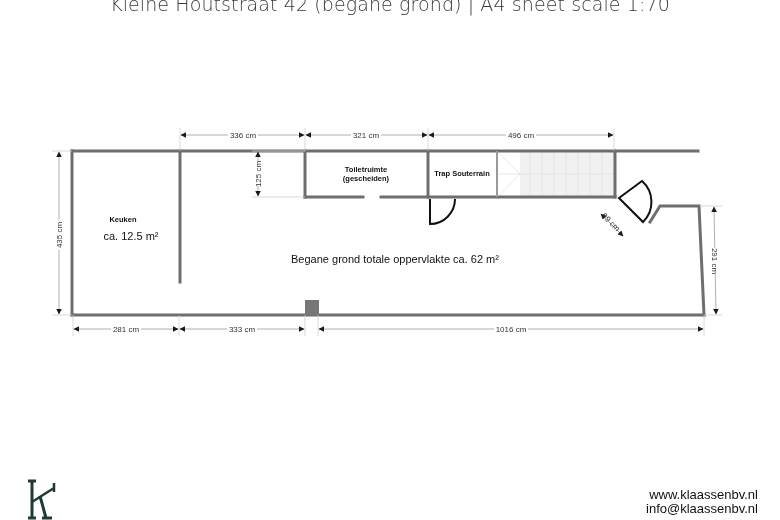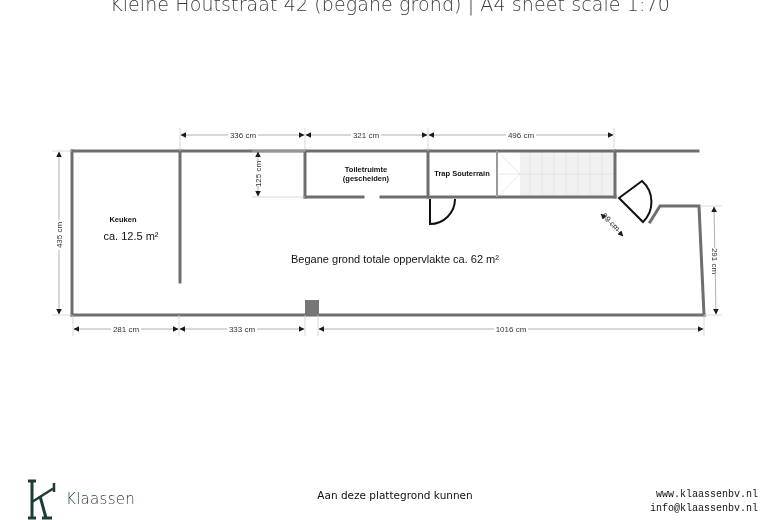--- a/index.html
+++ b/index.html
@@ -16,21 +16,21 @@
     .room-label { font-family: "Liberation Sans", sans-serif; font-size: 7.5px; font-weight: bold; fill: #111; }
     .area-text { font-family: "Liberation Sans", sans-serif; font-size: 11px; fill: #111; }
     .stairs-fill { fill: #f1f1f1; }
     .stair-line { stroke: #e2e2e2; stroke-width: 0.8; }
     .column { fill: #777777; }
 
     .footer-logo { position: absolute; left: 24px; top: 478px; display: flex; align-items: center; }
     .logo-mark { width: 34px; height: 42px; }
     .logo-text { margin-left: 8px; color: #1f3b36; font-family: "DejaVu Sans", sans-serif; font-size: 15px; line-height: 17px; letter-spacing: 0.3px; font-weight: 300; }
     .footer-disclaimer { position: absolute; left: 290px; top: 488px; width: 210px; text-align: center; font-family: "DejaVu Sans", sans-serif; font-size: 10.5px; line-height: 14px; color: #111; }
-    .footer-contact { position: absolute; right: 22px; top: 488px; text-align: right; font-family: Liberation Mono, monospace; font-size: 10px; line-height: 14px; color: #111; }
+    .footer-contact { position: absolute; right: 22px; top: 488px; text-align: right; font-family: Liberation Sans, sans-serif; font-size: 13px; line-height: 14px; color: #111; }
     .footer-contact span { display: block; }
   </style>
 </head>
 <body>
 
 <div class="title">Kleine Houtstraat 42 (begane grond) | A4 sheet scale 1:70</div>
 
 <svg class="plan" viewBox="0 0 780 520">
   <defs>
     <marker id="ah" viewBox="0 0 10 10" refX="9" refY="5" markerWidth="7" markerHeight="7" orient="auto-start-reverse">
@@ -153,24 +153,22 @@
   </g>
 </svg>
 
 <div class="footer-logo">
   <svg class="logo-mark" viewBox="0 0 34 42">
     <path d="M4,3 L12,3 M8,3 L8,40 M4,40 L12,40" stroke="#1f3b36" stroke-width="3" fill="none"></path>
     <path d="M8,24 L30,10 M30,5 L30,14" stroke="#1f3b36" stroke-width="2.5" fill="none"></path>
     <path d="M16,18 L22,40 M18,40 L28,40" stroke="#1f3b36" stroke-width="3" fill="none"></path>
   </svg>
   <div class="logo-text">
-    <div>Klaassen</div>
   </div>
 </div>
 
 <div class="footer-disclaimer">
-  <div>Aan deze plattegrond kunnen</div>
 </div>
 
 <div class="footer-contact">
   <span>www.klaassenbv.nl</span>
   <span>info@klaassenbv.nl</span>
 </div>
 
 </body></html>

